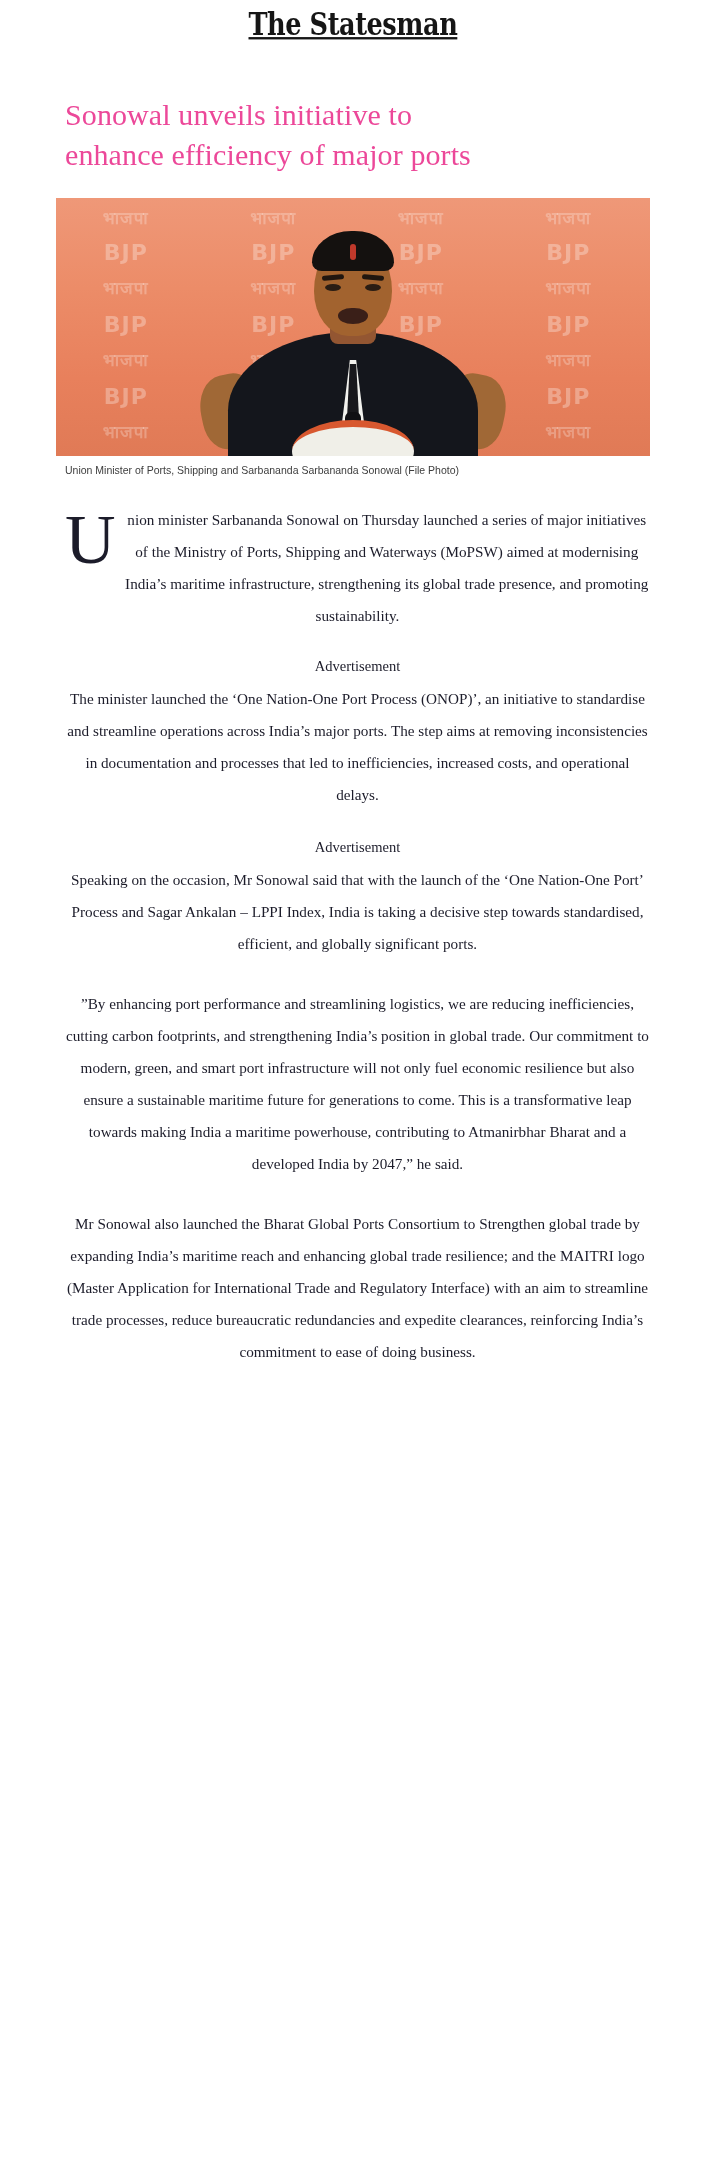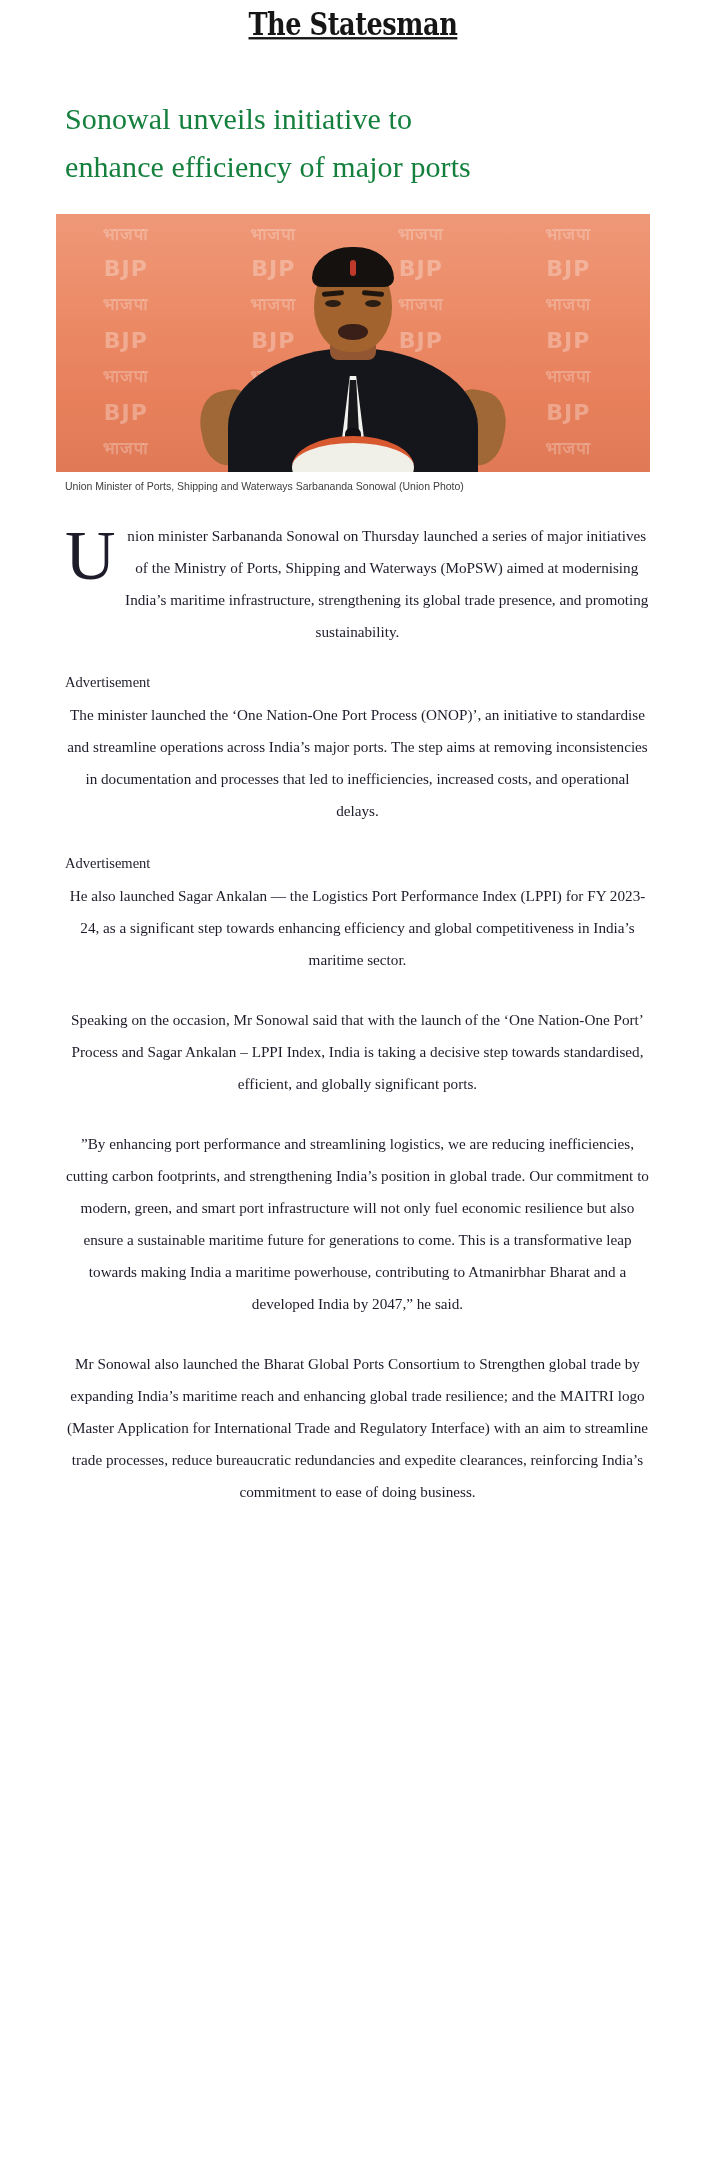--- a/index.html
+++ b/index.html
@@ -30,22 +30,22 @@
     font-style:normal;
   }
 
   
   .article { padding:0 56px 0 65px; }
 
   .headline {
     font-family:"Liberation Serif", serif;
     font-weight:400;
     font-size:30px;
-    line-height:48px;
-    color:#15803d;
+    line-height:40px;
+    color:#ec4899;
     margin:52px 0 0 0;
     letter-spacing:0.1px;
     max-width:430px;
   }
 
   .byline {
     font-family:"Liberation Sans", sans-serif;
     font-size:10.5px;
     color:#9b9b9b;
     letter-spacing:0.25px;
@@ -194,21 +194,21 @@
     font-size:70px;
     line-height:60px;
     padding:6px 8px 0 0;
     color:#1c1c2a;
     font-weight:400;
   }
   .ad-label {
     font-family:"Liberation Serif", serif;
     font-size:14.5px;
     color:#1c1c2a;
-    text-align:left;
+    text-align:center;
     margin:0 0 8px 0;
     max-width:588px;
   }
   .ad-slot { height:0; }
 </style>
 </head>
 <body>
 
 <div class="page">
 
@@ -280,36 +280,35 @@
           <div class="tilak"></div>
           <div class="brow-l"></div>
           <div class="brow-r"></div>
           <div class="eye-l"></div>
           <div class="eye-r"></div>
           <div class="mouth"></div>
           <div class="mic"></div>
           <div class="desk"></div>
         </div>
       </div>
-      <figcaption class="caption">Union Minister of Ports, Shipping and Waterways Sarbananda Sonowal (Union Photo)</figcaption>
+      <figcaption class="caption">Union Minister of Ports, Shipping and Sarbananda Sarbananda Sonowal (File Photo)</figcaption>
     </figure>
 
     <div class="body-wrap">
 
       <p class="body lead">Union minister Sarbananda Sonowal on Thursday launched a series of major initiatives of the Ministry of Ports, Shipping and Waterways (MoPSW) aimed at modernising India’s maritime infrastructure, strengthening its global trade presence, and promoting sustainability.</p>
 
 
       <div class="ad-label">Advertisement</div>
       <div class="ad-slot"></div>
 
       <p class="body">The minister launched the ‘One Nation-One Port Process (ONOP)’, an initiative to standardise and streamline operations across India’s major ports. The step aims at removing inconsistencies in documentation and processes that led to inefficiencies, increased costs, and operational delays.</p>
 
       <div class="ad-label">Advertisement</div>
       <div class="ad-slot"></div>
 
-      <p class="body">He also launched Sagar Ankalan — the Logistics Port Performance Index (LPPI) for FY 2023-24, as a significant step towards enhancing efficiency and global competitiveness in India’s maritime sector.</p>
       <p class="body">Speaking on the occasion, Mr Sonowal said that with the launch of the ‘One Nation-One Port’ Process and Sagar Ankalan – LPPI Index, India is taking a decisive step towards standardised, efficient, and globally significant ports.</p>
       <p class="body">”By enhancing port performance and streamlining logistics, we are reducing inefficiencies, cutting carbon footprints, and strengthening India’s position in global trade. Our commitment to modern, green, and smart port infrastructure will not only fuel economic resilience but also ensure a sustainable maritime future for generations to come. This is a transformative leap towards making India a maritime powerhouse, contributing to Atmanirbhar Bharat and a developed India by 2047,” he said.</p>
       <p class="body">Mr Sonowal also launched the Bharat Global Ports Consortium to Strengthen global trade by expanding India’s maritime reach and enhancing global trade resilience; and the MAITRI logo (Master Application for International Trade and Regulatory Interface) with an aim to streamline trade processes, reduce bureaucratic redundancies and expedite clearances, reinforcing India’s commitment to ease of doing business.</p>
 
     </div>
   </div>
 </div>
 
 </body></html>

